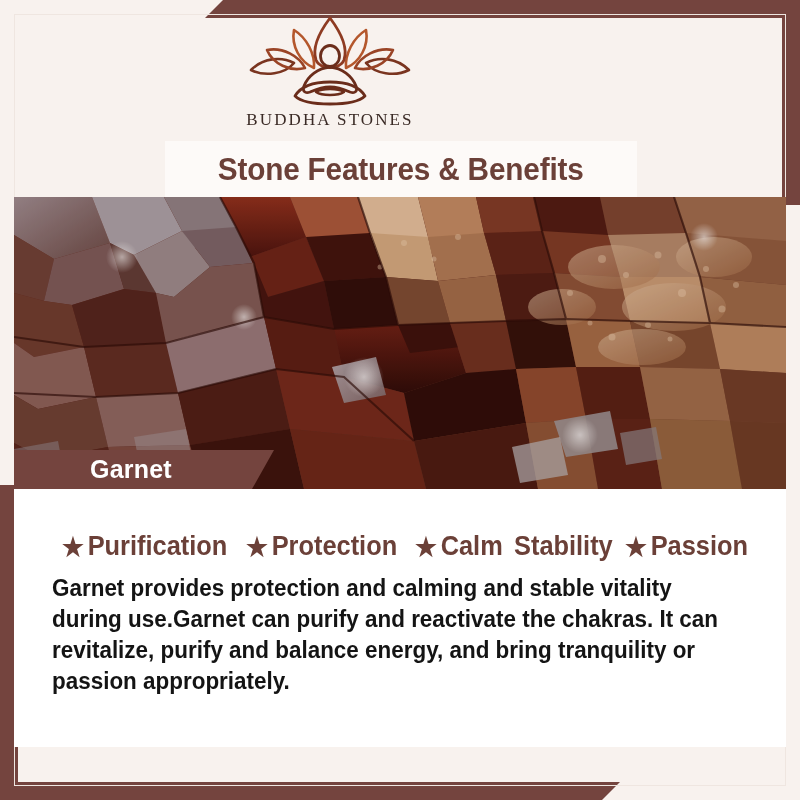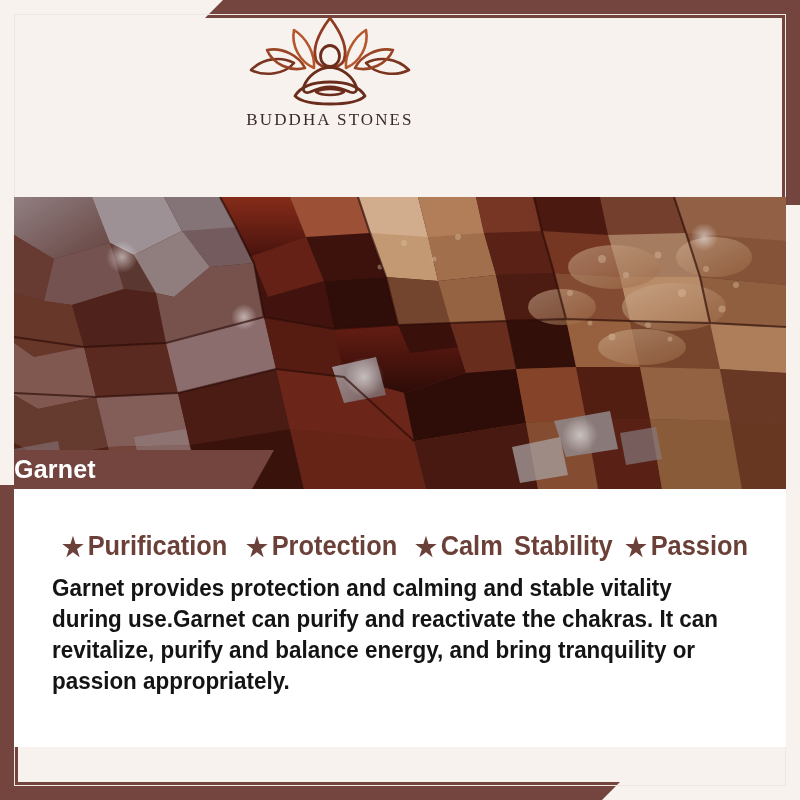--- a/index.html
+++ b/index.html
@@ -86,20 +86,21 @@
   .hero svg{display:block;width:100%;height:100%;}
 
   
   .stone-label{
     position:absolute;left:14px;top:450px;width:260px;height:39px;
     background:#74443E;
     clip-path:polygon(0 0,100% 0,calc(100% - 22px) 100%,0 100%);
     display:flex;align-items:center;
   }
   .stone-label-text{
+    margin-left:76px;
     color:#ffffff;font-size:25px;font-weight:700;
     letter-spacing:0.2px;
   }
 
   
   .content{
     position:absolute;left:14px;top:489px;width:772px;height:258px;
     background:#ffffff;
   }
   .content-strip{
@@ -178,20 +179,23 @@
 
           <path d="M50 82 C56 72 70 68 85 68 C100 68 114 72 120 82 C114 88 100 90 85 90 C70 90 56 88 50 82 Z" stroke="#6B2D1B" stroke-width="2.8" fill="none"></path>
 
           <path d="M71 78 C77 74 93 74 99 78 C93 82 77 82 71 78 Z" stroke="#6B2D1B" stroke-width="2.4" fill="none"></path>
         </g>
       </svg>
       <div class="logo-text">BUDDHA STONES</div>
     </div>
   </div>
 
+  <div class="title-banner">
+    <div class="title-text">Stone Features &amp; Benefits</div>
+  </div>
 
   <div class="hero">
     <svg viewBox="0 0 772 292" preserveAspectRatio="none" aria-hidden="true">
       <defs>
         <linearGradient id="bg" x1="0" y1="0" x2="1" y2="1">
           <stop offset="0%" stop-color="#6b3328"></stop>
           <stop offset="45%" stop-color="#53201a"></stop>
           <stop offset="100%" stop-color="#8a5b3f"></stop>
         </linearGradient>
         <linearGradient id="gA" x1="0" y1="0" x2="1" y2="1">

